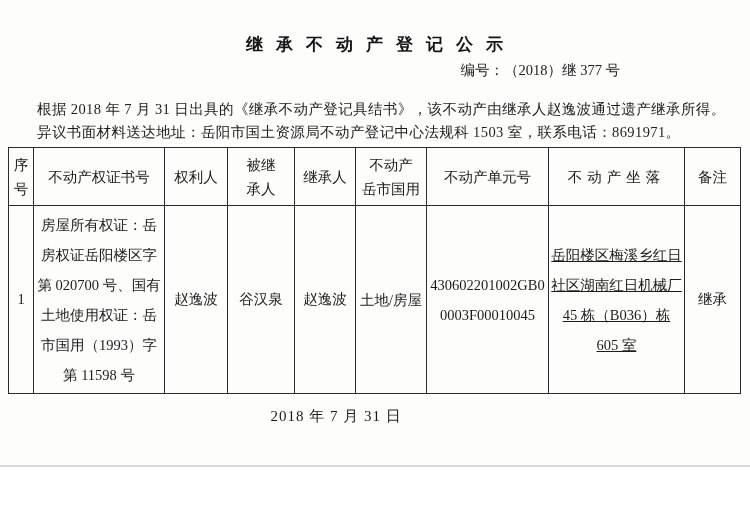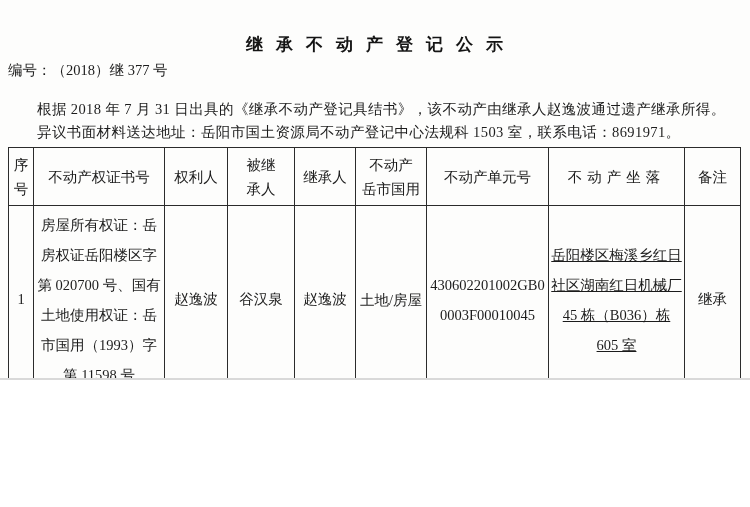--- a/index.html
+++ b/index.html
@@ -3,21 +3,21 @@
 <meta charset="utf-8">
 <style>
   html, body {
     margin: 0;
     padding: 0;
     background: #ffffff;
   }
   .page {
     position: relative;
     width: 750px;
-    height: 380px;
+    height: 467px;
     box-sizing: border-box;
     background: #fdfdfc;
     color: #1c1c1c;
     font-family: "Liberation Serif", "DejaVu Serif", serif;
     padding: 34px 10px 0 8px;
     overflow: hidden;
     border-bottom: 2px solid #d9d9d9;
   }
   .doc-title {
     margin: 0;
@@ -26,21 +26,21 @@
     line-height: 22px;
     font-weight: bold;
     text-align: center;
     letter-spacing: 13px;
     color: #141414;
   }
   .doc-number {
     margin-top: 5px;
     font-size: 14.5px;
     line-height: 18px;
-    text-align: left;
+    text-align: right;
     padding-right: 120px;
   }
   .body-text {
     margin-top: 19px;
   }
   .para {
     margin: 0;
     font-size: 14.5px;
     line-height: 23px;
     text-align: justify;
@@ -92,21 +92,21 @@
     margin-top: 9px;
     font-size: 15px;
     line-height: 18px;
     text-align: right;
     padding-right: 57px;
   }
   .footer-date {
     margin-top: 13px;
     font-size: 15px;
     line-height: 18px;
-    text-align: left;
+    text-align: center;
     padding-right: 76px;
     letter-spacing: 1px;
   }
 </style>
 </head>
 <body>
 
 <div class="page">
 
   <h1 class="doc-title">继承不动产登记公示</h1>

